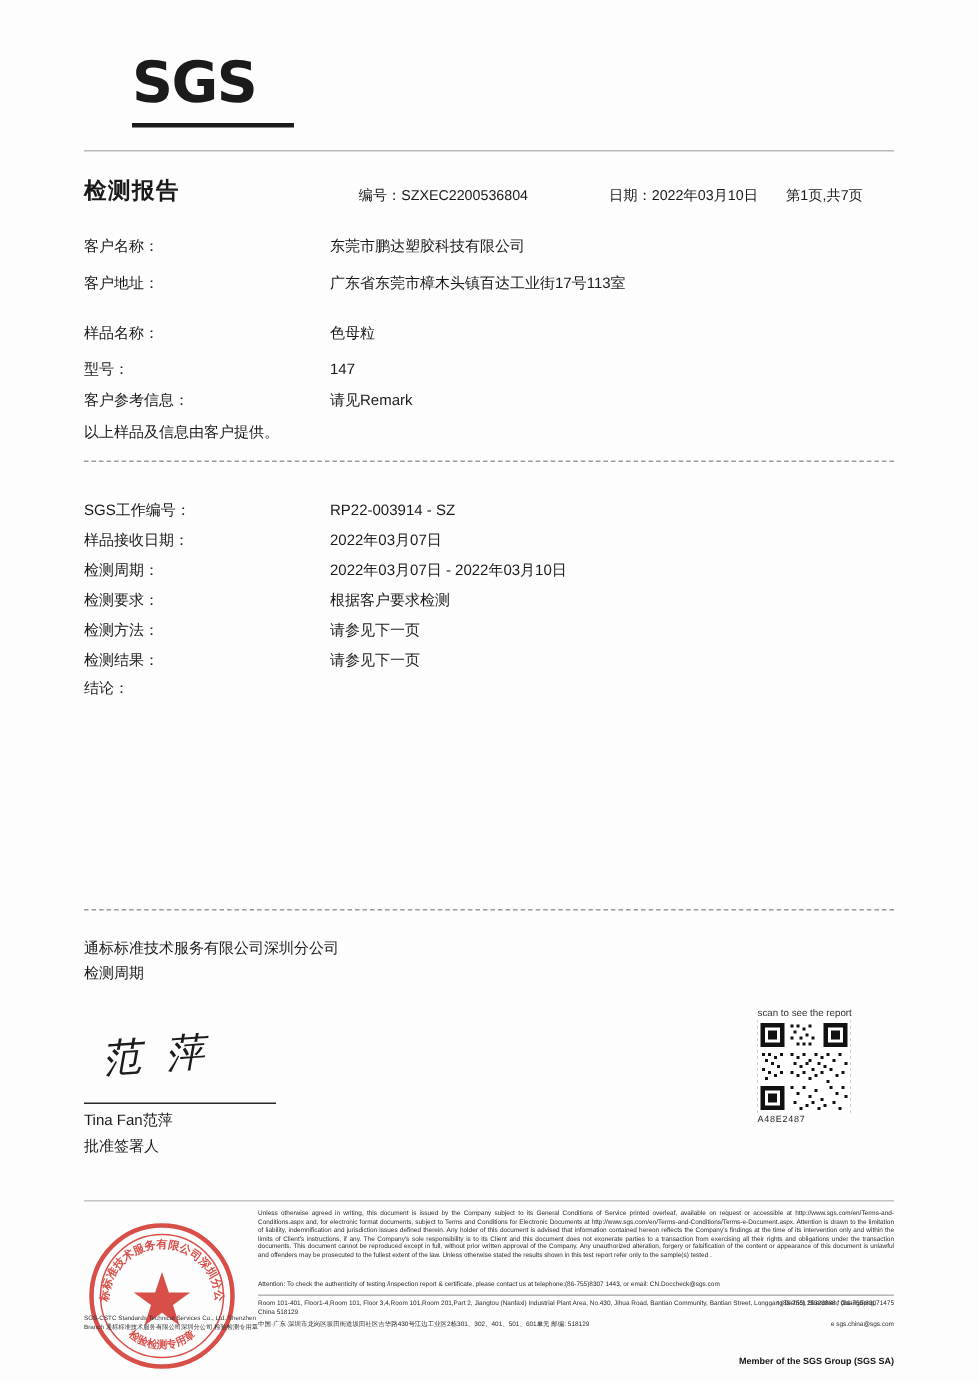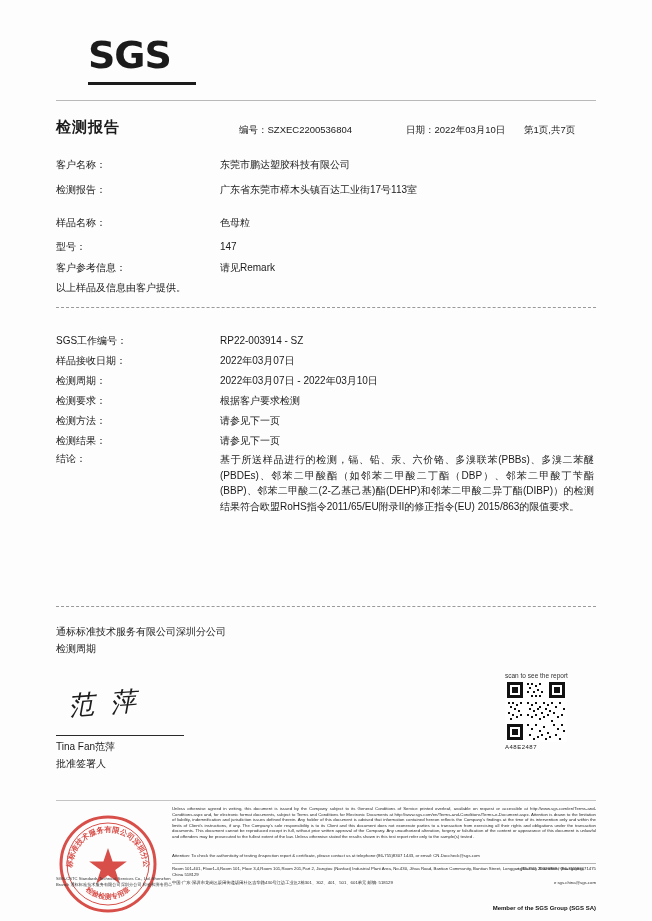--- a/index.html
+++ b/index.html
@@ -298,21 +298,21 @@
   <div class="title">检测报告</div>
   <div class="doc-no">编号：SZXEC2200536804</div>
   <div class="doc-date">日期：2022年03月10日</div>
   <div class="doc-page">第1页,共7页</div>
 
   <div class="field" style="left:56px; top:158px;">
     <span class="lbl">客户名称：</span>
     <span class="val">东莞市鹏达塑胶科技有限公司</span>
   </div>
   <div class="field" style="left:56px; top:183px;">
-    <span class="lbl">检测报告：</span>
+    <span class="lbl">客户地址：</span>
     <span class="val">广东省东莞市樟木头镇百达工业街17号113室</span>
   </div>
 
   <div class="field" style="left:56px; top:216px;">
     <span class="lbl">样品名称：</span>
     <span class="val">色母粒</span>
   </div>
   <div class="field" style="left:56px; top:240px;">
     <span class="lbl">型号：</span>
     <span class="val">147</span>
@@ -345,21 +345,20 @@
   <div class="field" style="left:56px; top:414px;">
     <span class="lbl">检测方法：</span>
     <span class="val">请参见下一页</span>
   </div>
   <div class="field" style="left:56px; top:434px;">
     <span class="lbl">检测结果：</span>
     <span class="val">请参见下一页</span>
   </div>
 
   <div class="concl-label">结论：</div>
-  <div class="concl-body">基于所送样品进行的检测，镉、铅、汞、六价铬、多溴联苯(PBBs)、多溴二苯醚(PBDEs)、邻苯二甲酸酯（如邻苯二甲酸二丁酯（DBP）、邻苯二甲酸丁苄酯(BBP)、邻苯二甲酸二(2-乙基己基)酯(DEHP)和邻苯二甲酸二异丁酯(DIBP)）的检测结果符合欧盟RoHS指令2011/65/EU附录II的修正指令(EU) 2015/863的限值要求。</div>
 
   <div class="dash-rule" style="top:606px;"></div>
 
   <div class="sig-company">通标标准技术服务有限公司深圳分公司</div>
   <div class="sig-auth">检测周期</div>
   <div class="sig-script">范 萍</div>
   <div class="sig-line"></div>
   <div class="sig-name">Tina Fan范萍</div>
   <div class="sig-role">批准签署人</div>
 

